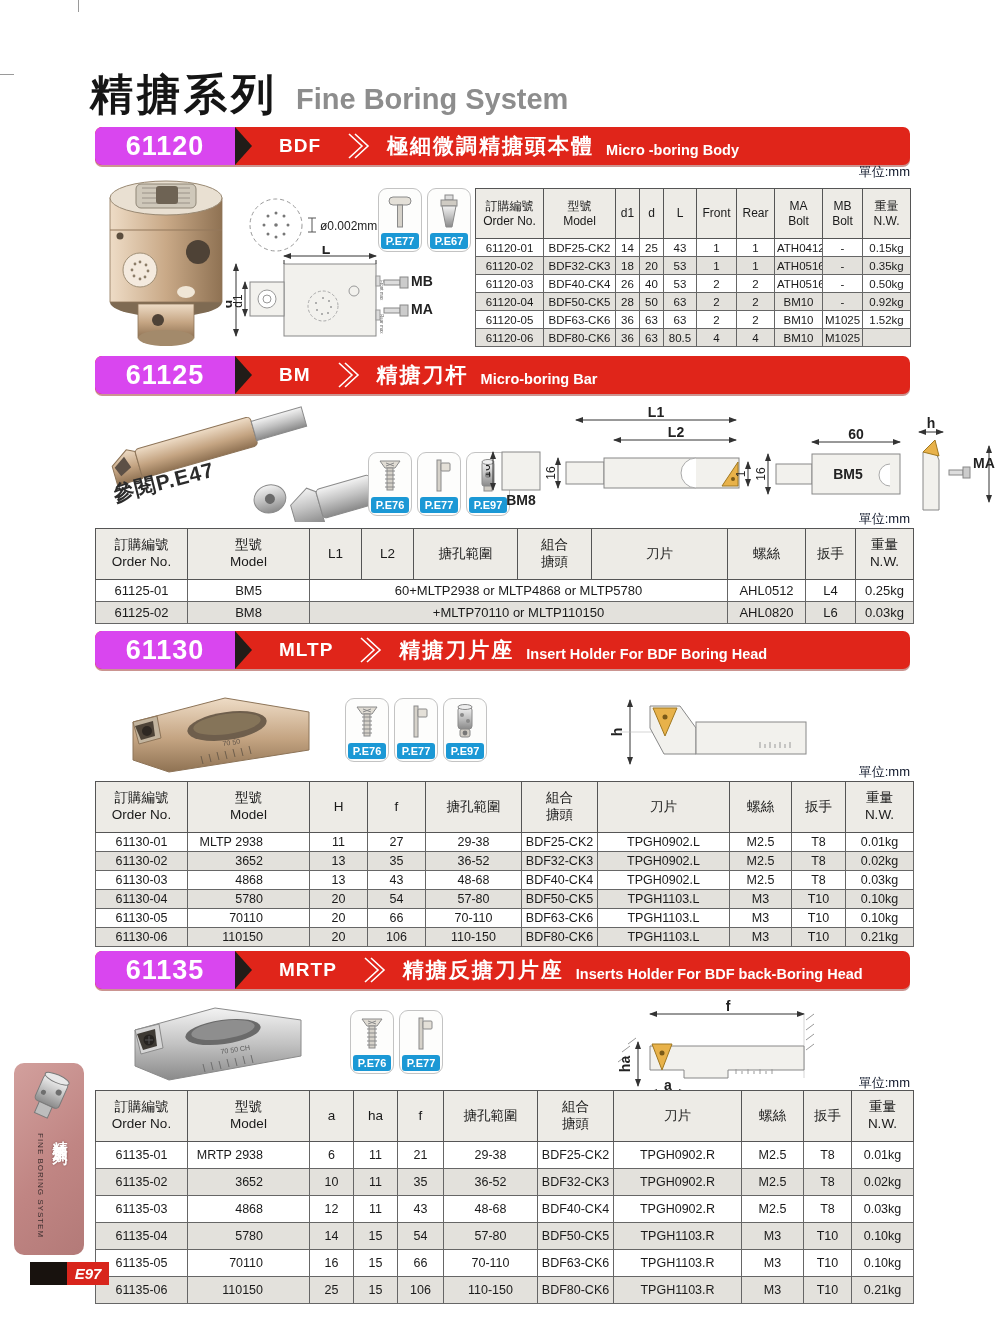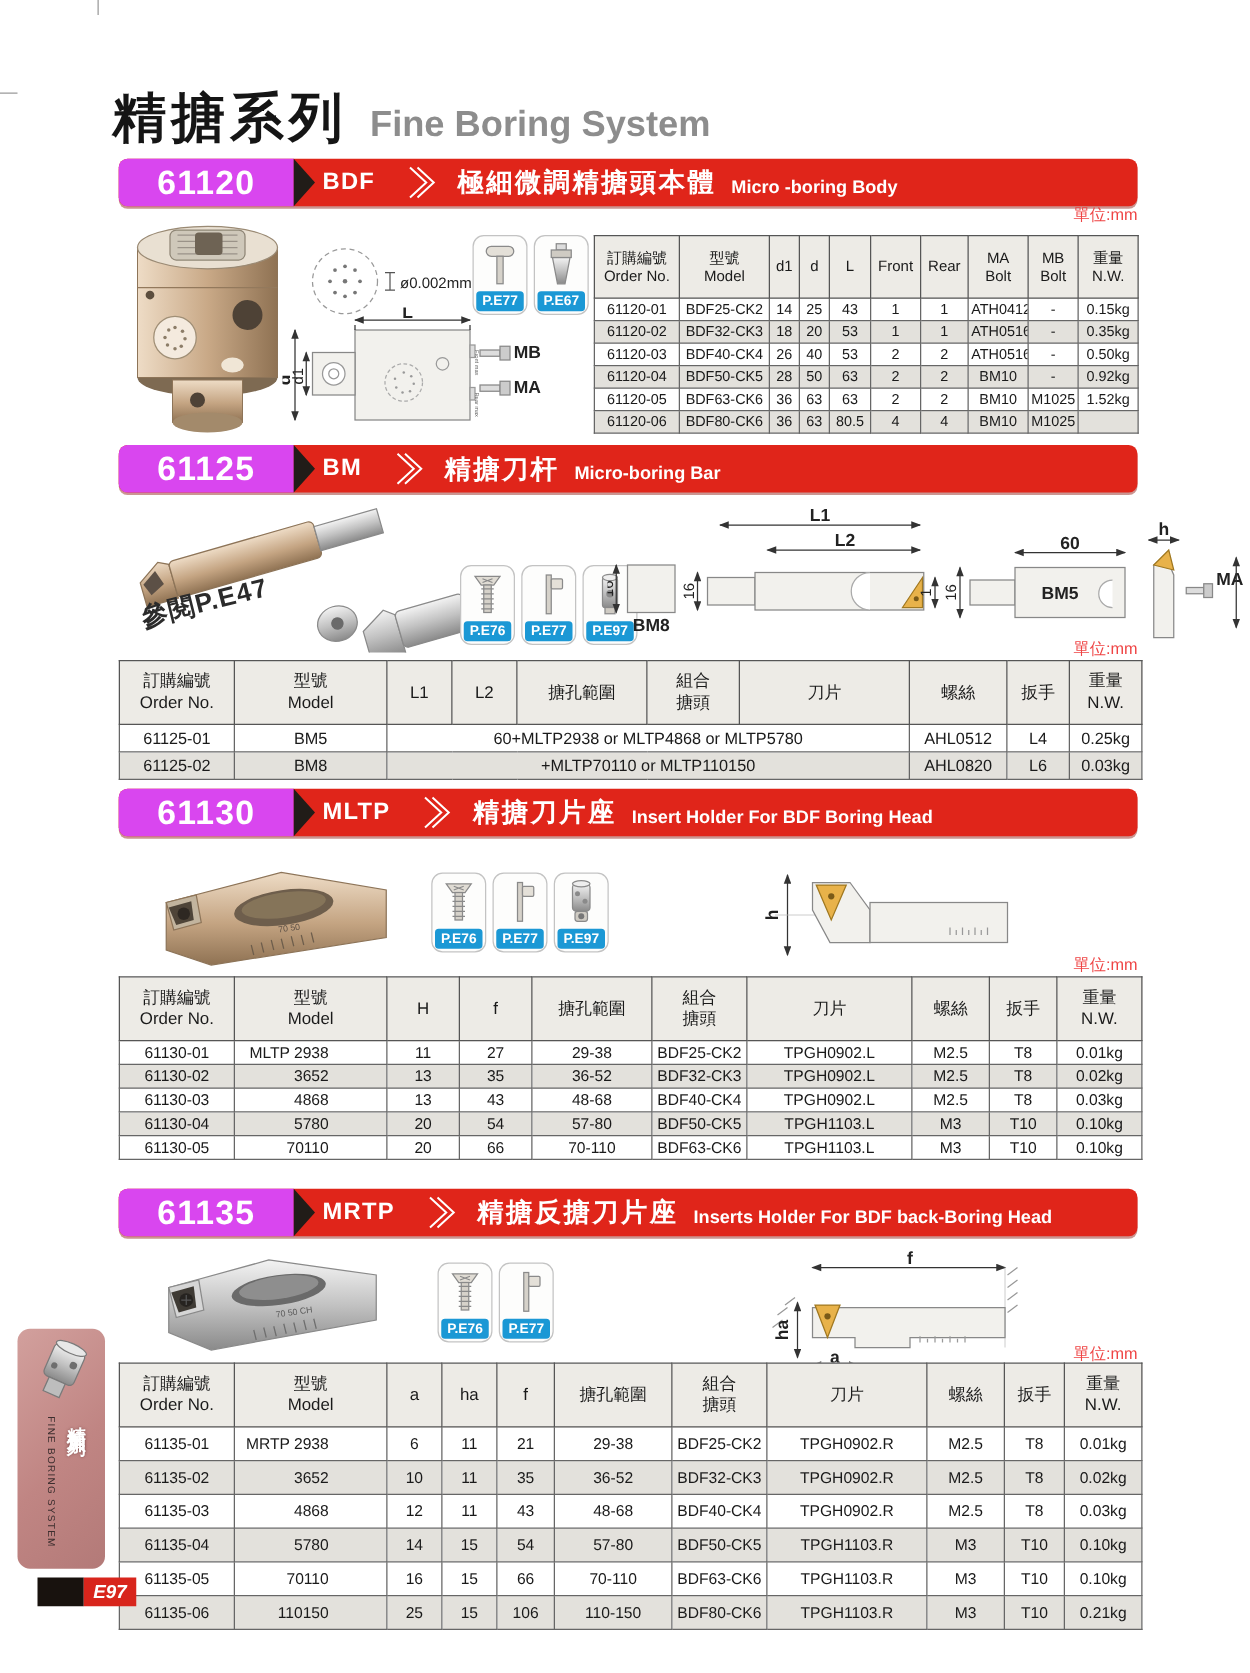--- a/index.html
+++ b/index.html
@@ -13,21 +13,21 @@
   .page-title .en{font-size:29px;font-weight:bold;color:#8d8d8d}
 
   
   .band{position:absolute;left:95px;width:815px;height:38px;background:#e0251a;border-radius:7px;
         display:flex;align-items:center;color:#fff;box-shadow:0 2px 0 rgba(140,20,10,.45)}
   .band .code-wrap{position:relative;width:140px;height:38px;background:#d946ef;border-radius:7px 0 0 7px;
         display:flex;align-items:center;justify-content:center;flex:0 0 auto}
   .band .code-wrap::after{content:'';position:absolute;left:100%;top:0;width:0;height:0;
         border-top:19px solid transparent;border-bottom:19px solid transparent;border-left:17px solid #211c18}
   .band .code{font-size:27px;font-weight:bold;letter-spacing:1px}
-  .band .model{margin-left:23px;font-size:19px;font-weight:bold;letter-spacing:1px}
+  .band .model{margin-left:44px;font-size:19px;font-weight:bold;letter-spacing:1px}
   .band .chev{margin-left:24px;flex:0 0 auto;display:block}
   .band .zh{margin-left:16px;font-size:21px;font-weight:bold;letter-spacing:2px;white-space:nowrap}
   .band .en{margin-left:12px;font-size:14.5px;font-weight:bold;align-self:center;padding-top:7px;white-space:nowrap}
 
   
   table.spec{position:absolute;border-collapse:collapse;table-layout:fixed;background:#fff}
   table.spec th{background:#edebe6;font-weight:normal;white-space:pre-line;line-height:1.25;
         border:1px solid #555;text-align:center;padding:2px 0;vertical-align:middle}
   table.spec td{border:1px solid #666;text-align:center;vertical-align:middle;padding:0 2px;
         overflow:hidden;white-space:nowrap}
@@ -40,21 +40,21 @@
   table.t1 th{height:46px;font-size:13.5px}
   table.t1 tbody tr{height:22px}
   table.t2{left:95px;top:781px;width:818px;font-size:12.5px}
   table.t2 th{height:46px;font-size:13.5px}
   table.t2 tbody tr{height:19px}
   table.t3{left:95px;top:1090px;width:818px;font-size:12.5px}
   table.t3 th{height:46px;font-size:13.5px}
   table.t3 tbody tr{height:27px}
   table.mr td:nth-child(2){text-align:right;padding-right:46px}
 
-  .unit{position:absolute;width:120px;text-align:right;font-size:13px;color:#ef4444}
+  .unit{position:absolute;width:120px;text-align:right;font-size:13px;color:#0f172a}
 
   
   .badge-row{position:absolute;display:flex;gap:5px}
   .badge{width:44px;height:64px;border:1.5px solid #c3c3c3;border-radius:9px;background:#fdfdfc;
          position:relative;display:flex;align-items:flex-start;justify-content:center;padding-top:4px;box-sizing:border-box}
   .badge .lbl{position:absolute;bottom:2px;left:2px;right:2px;height:16px;background:#1b98d5;border-radius:3px;
          color:#fff;font-size:11px;font-weight:bold;display:flex;align-items:center;justify-content:center}
   .note-ref{position:absolute;left:112px;top:468px;transform:rotate(-14deg);font-size:21px;font-weight:bold;
             color:#2b2b2b;letter-spacing:1px}
   .crop{position:absolute;background:#9a9a9a}
@@ -646,20 +646,32 @@
         <td>70110</td>
         <td>20</td>
         <td>66</td>
         <td>70-110</td>
         <td>BDF63-CK6</td>
         <td>TPGH1103.L</td>
         <td>M3</td>
         <td>T10</td>
         <td>0.10kg</td>
       </tr>
+      <tr>
+        <td>61130-06</td>
+        <td>110150</td>
+        <td>20</td>
+        <td>106</td>
+        <td>110-150</td>
+        <td>BDF80-CK6</td>
+        <td>TPGH1103.L</td>
+        <td>M3</td>
+        <td>T10</td>
+        <td>0.21kg</td>
+      </tr>
     </tbody>
 </table>
 
 <div class="band" style="top:951px">
   <div class="code-wrap">
     <span class="code">61135</span>
   </div>
   <span class="model">MRTP</span>
   <svg class="chev" width="26" height="28" viewBox="0 0 26 28">
     <path d="M4 2 L17 14 L4 26" stroke="#fff" stroke-width="1.6" fill="none"></path>

